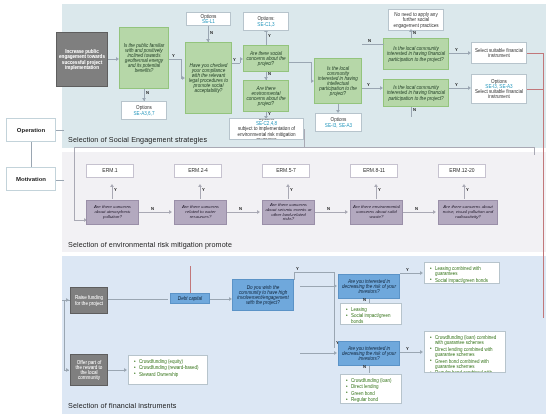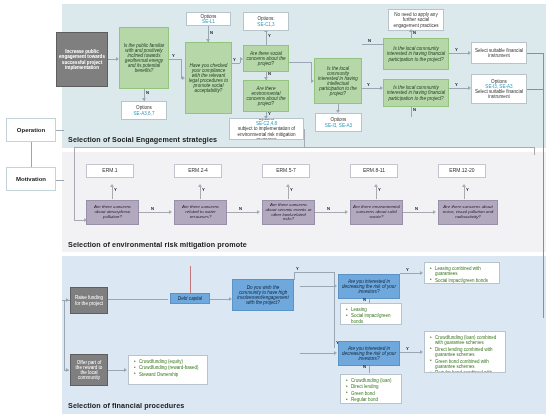--- a/index.html
+++ b/index.html
@@ -5,21 +5,21 @@
   html,body{margin:0;padding:0;background:#ffffff;}
   body{width:550px;height:418px;position:relative;overflow:hidden;
        font-family:"Liberation Sans", sans-serif;}
   #root{position:absolute;left:0;top:0;width:550px;height:418px;}
 
   .band{position:absolute;}
   .band-social{left:62px;top:4px;width:484px;height:144px;background:#dbe8ec;}
   .band-erm{left:62px;top:152px;width:484px;height:100px;background:#f2f1f4;}
   .band-fin{left:62px;top:256px;width:484px;height:158px;background:#dce7f4;}
 
-  .sectitle{position:absolute;font-size:7.2px;font-weight:bold;color:#1a1a1a;
+  .sectitle{position:absolute;font-size:7.2px;font-weight:normal;color:#1a1a1a;
             letter-spacing:.1px;white-space:nowrap;}
 
   .node{position:absolute;box-sizing:border-box;display:flex;align-items:center;
         justify-content:center;text-align:center;line-height:1.12;
         padding:2px 2px;overflow:hidden;}
   .node span{display:block;width:100%;}
 
   
   .n-start{background:#7f7f7f;border:1px solid #5e5e5e;color:#ffffff;
            font-size:4.6px;font-weight:bold;}
@@ -73,21 +73,21 @@
   </div>
   <div class="node n-side" style="left:6px;top:167px;width:50px;height:24px;">
     <span>Motivation</span>
   </div>
   <div class="ln v" style="left:31px;top:142px;height:25px;"></div>
   <div class="ln h" style="left:56px;top:180px;width:8px;"></div>
   <div class="ln h" style="left:56px;top:130px;width:8px;"></div>
 
   <div class="sectitle" style="left:68px;top:135px;">Selection of Social Engagement strategies</div>
   <div class="sectitle" style="left:68px;top:240px;">Selection of environmental risk mitigation promote</div>
-  <div class="sectitle" style="left:68px;top:401px;">Selection of financial procedures</div>
+  <div class="sectitle" style="left:68px;top:401px;">Selection of financial instruments</div>
 
   <div class="node n-start" style="left:56px;top:32px;width:52px;height:55px;">
     <span>Increase public engagement towards successful project implementation</span>
   </div>
 
   <div class="node n-green" style="left:119px;top:27px;width:50px;height:62px;">
     <span>Is the public familiar with and positively inclined towards geothermal energy and its potential benefits?</span>
   </div>
   <div class="ln h" style="left:108px;top:59px;width:8px;"></div>
   <div class="arw r" style="left:116px;top:57px;"></div>

